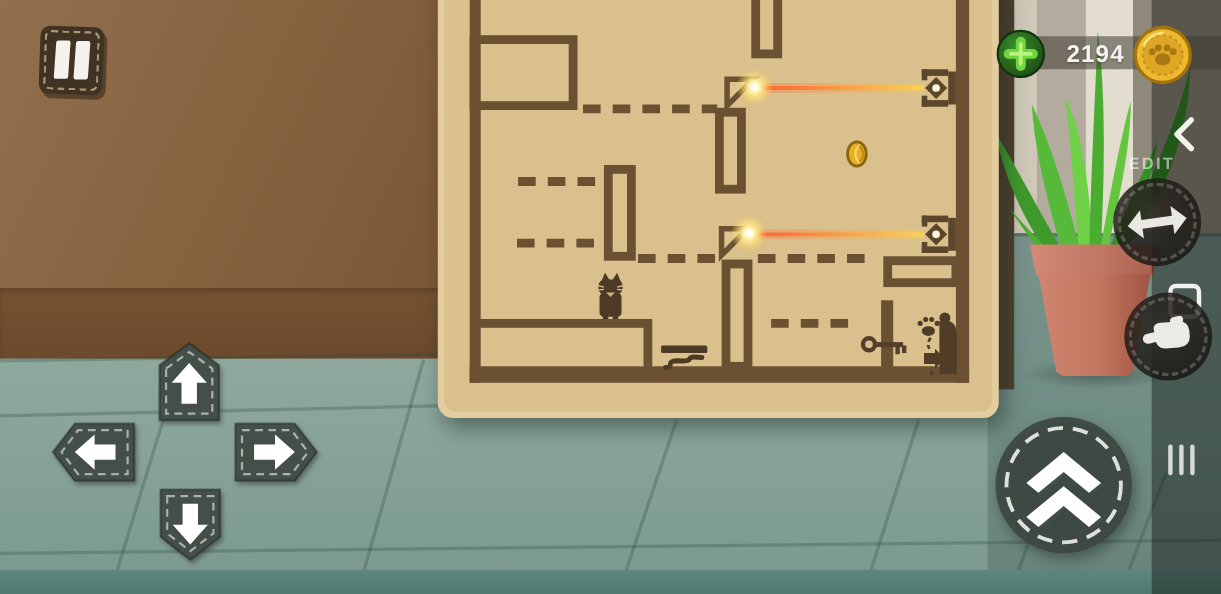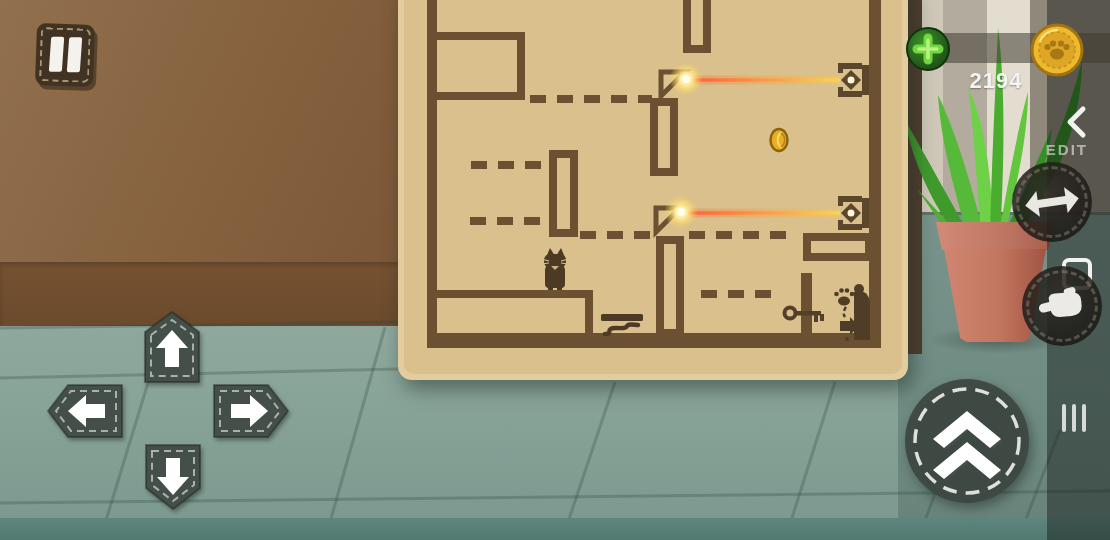--- a/index.html
+++ b/index.html
@@ -40,26 +40,26 @@
   #pause-btn{position:absolute;left:36px;top:24px;width:58px;height:62px;background:#413323;
     border-radius:9px;transform:rotate(2deg);box-shadow:3px 4px 0 rgba(47,34,18,.55);cursor:pointer;}
   #pause-btn:after{content:"";position:absolute;inset:4px;border:2px dashed rgba(206,184,141,.75);
     border-radius:6px;}
   .pause-bar{position:absolute;top:13px;width:13px;height:35px;background:#f4f2ec;border-radius:2px;
     transform:skewX(-4deg) rotate(-2deg);}
   #currency-bar{position:absolute;left:921px;top:33px;width:189px;height:30px;
     background:rgba(66,60,50,.55);border-radius:15px 0 0 15px;}
   #currency-amount{position:absolute;left:948px;top:36px;width:96px;text-align:center;
     font-size:22px;font-weight:600;color:#f4f4f2;letter-spacing:1px;
-    text-shadow:0 1px 2px rgba(0,0,0,.35);margin-top:32px;}
+    text-shadow:0 1px 2px rgba(0,0,0,.35);}
   #plus-btn{position:absolute;left:905px;top:26px;width:46px;height:46px;cursor:pointer;}
   #hud-coin{position:absolute;left:1030px;top:23px;width:54px;height:54px;}
   
   #back-chevron{position:absolute;left:1062px;top:105px;width:28px;height:34px;cursor:pointer;}
-  #edit-label{position:absolute;left:1026px;top:141px;width:62px;text-align:right;font-size:15px;
+  #edit-label{position:absolute;left:1026px;top:141px;width:62px;text-align:left;font-size:15px;
     font-weight:bold;letter-spacing:2px;color:rgba(255,255,255,.55);}
   .tool-circle{position:absolute;width:80px;height:80px;border-radius:50%;
     background:radial-gradient(circle at 45% 40%,rgba(48,44,38,.88),rgba(16,14,12,.82));cursor:pointer;}
   .tool-circle:before{content:"";position:absolute;inset:4px;border:3px dashed rgba(160,152,136,.40);
     border-radius:50%;}
   #tool-move{left:1012px;top:162px;}
   #tool-hand{left:1022px;top:266px;}
   .tool-icon{position:absolute;left:50%;top:50%;transform:translate(-50%,-50%);}
   #frame-square{position:absolute;left:1062px;top:258px;width:22px;height:24px;
     border:4px solid rgba(255,255,255,.92);border-radius:7px;cursor:pointer;}

